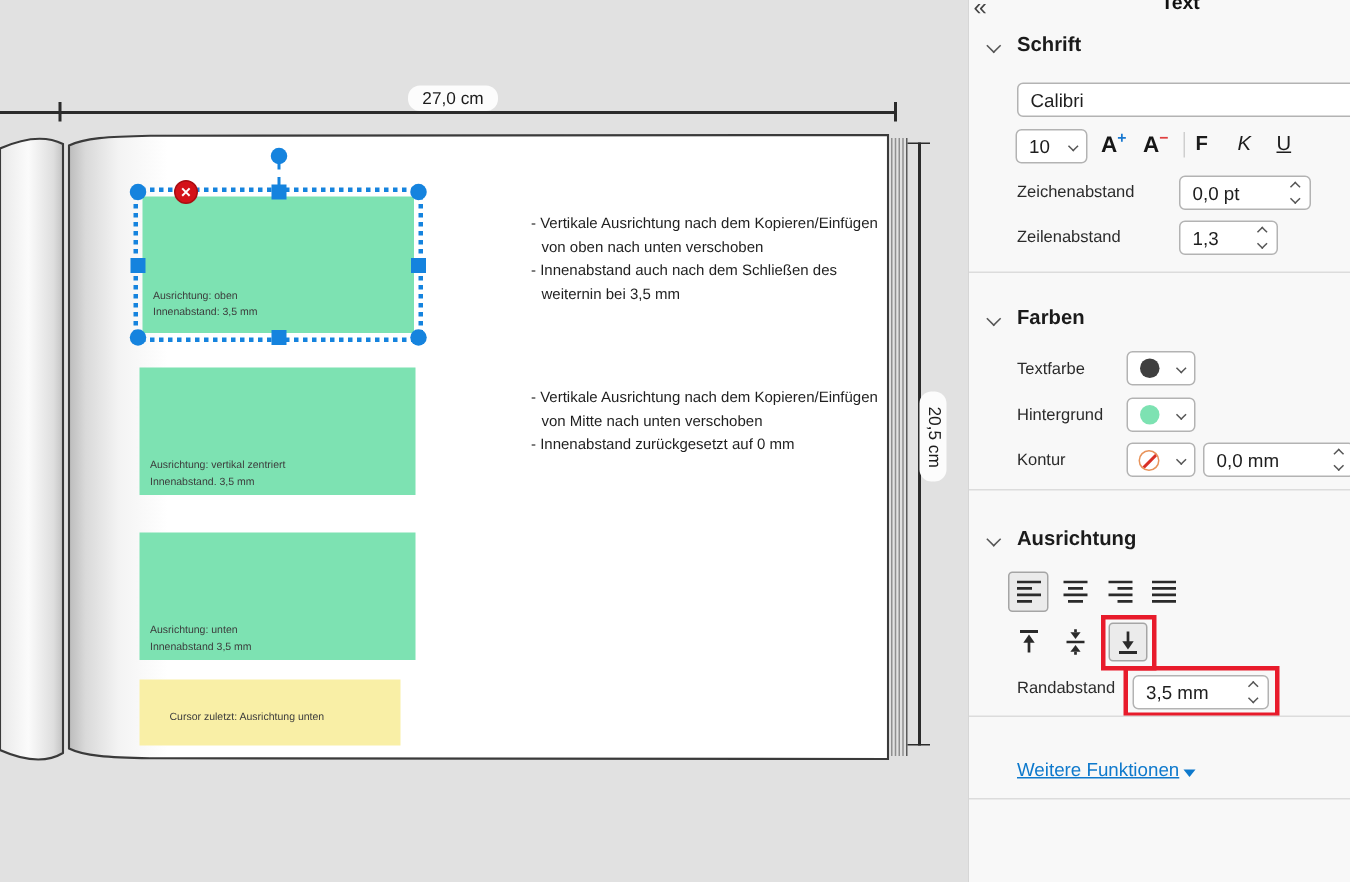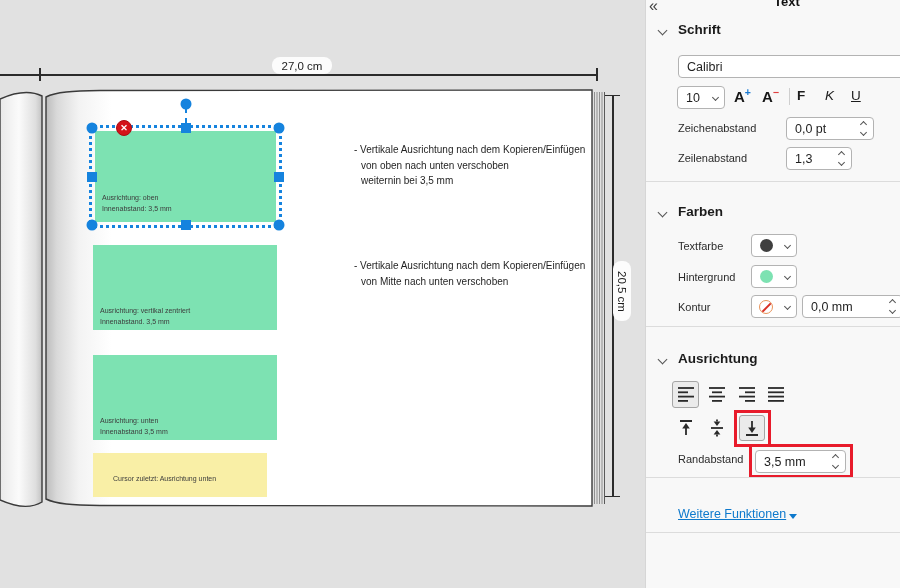--- a/index.html
+++ b/index.html
@@ -157,25 +157,27 @@
 
     <div class="tbox" id="tb4" style="left:93px; top:453px; width:174px; height:44px;">
       <div class="lbl" style="bottom:13px; left:20px">
         <div>Cursor zuletzt: Ausrichtung unten</div>
       </div>
     </div>
 
     <div class="anno" style="left:322px; top:142px">
       <div>- Vertikale Ausrichtung nach dem Kopieren/Einfügen</div>
       <div class="cont">von oben nach unten verschoben</div>
+      <div>- Innenabstand auch nach dem Schließen des</div>
       <div class="cont">weiternin bei 3,5 mm</div>
     </div>
     <div class="anno" style="left:322px; top:258px">
       <div>- Vertikale Ausrichtung nach dem Kopieren/Einfügen</div>
       <div class="cont">von Mitte nach unten verschoben</div>
+      <div>- Innenabstand zurückgesetzt auf 0 mm</div>
     </div>
   </div>
 
   <div id="panel">
 
     <div class="p-abs collapse">«</div>
     <div class="p-abs ptitle">Text</div>
 
     <span class="chev down p-abs" style="left:13px; top:27px"></span>
     <div class="p-abs sec-hdr" style="left:32px; top:22px">Schrift</div>

